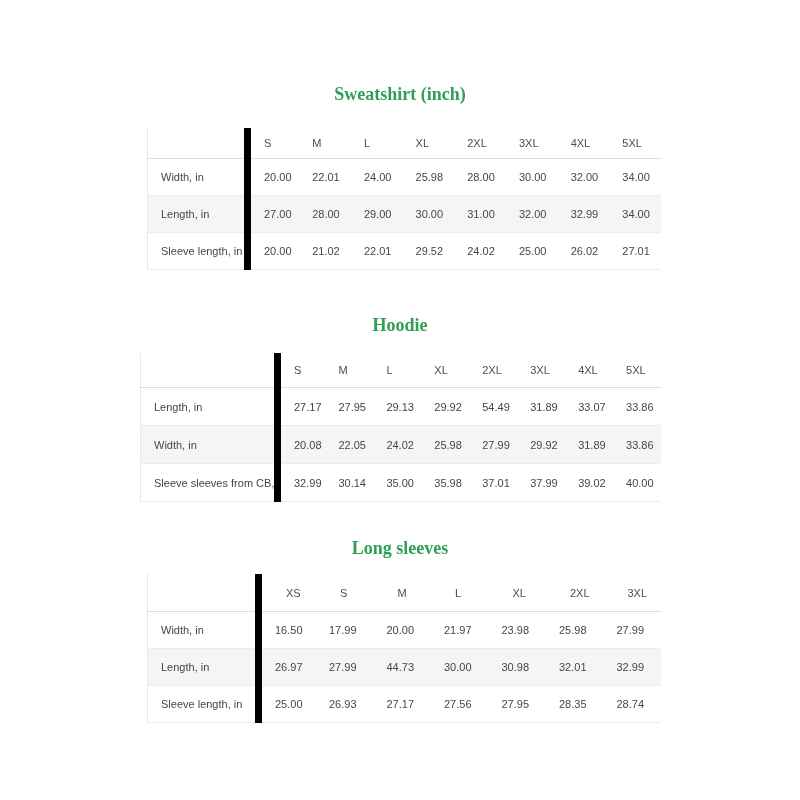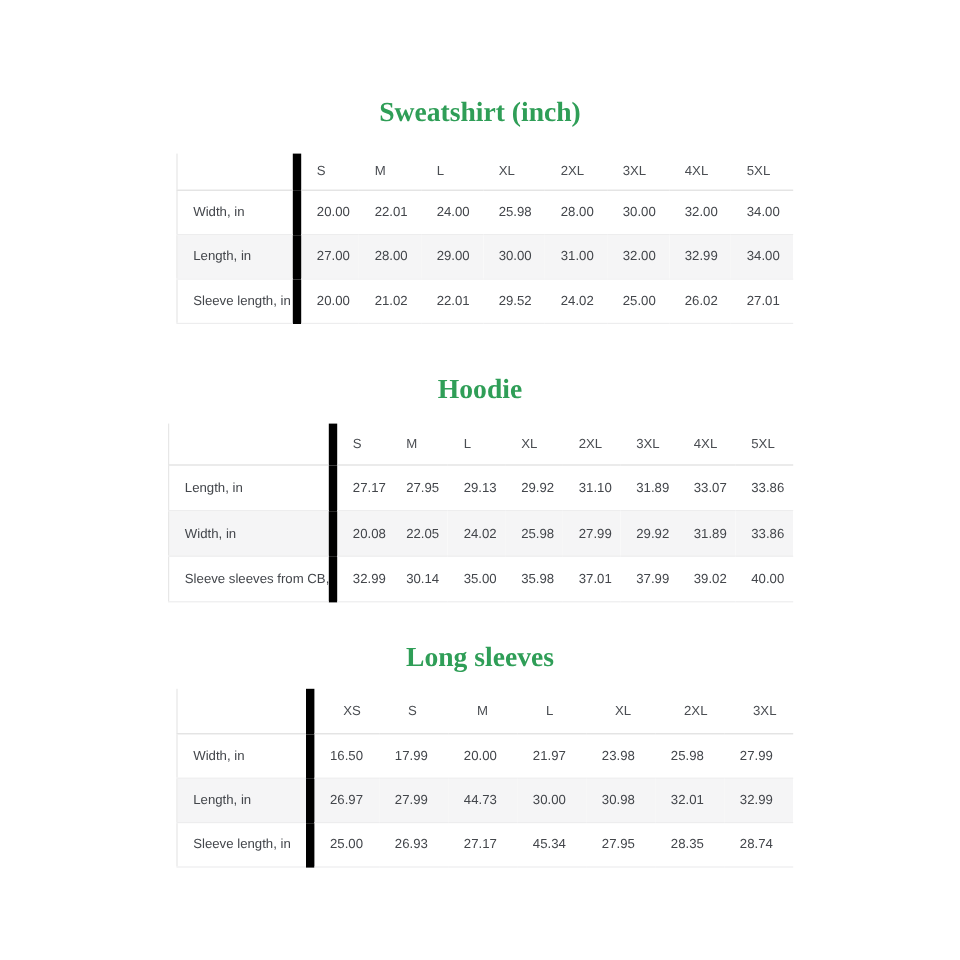--- a/index.html
+++ b/index.html
@@ -11,21 +11,21 @@
     position: relative;
     width: 800px;
     height: 800px;
     background: #ffffff;
     font-family: "Liberation Sans", sans-serif;
     overflow: hidden;
   }
   .chart-title {
     font-family: "Liberation Serif", serif;
     font-weight: 700;
-    font-size: 23px;
+    font-size: 18px;
     line-height: 28px;
     color: #2f9e57;
     text-align: center;
     margin: 0;
   }
   .s1 .chart-title { padding-top: 80px; }
   .s2 .chart-title { margin-top: 41px; }
   .s3 .chart-title { margin-top: 32px; }
 
   .table-wrap { display: block; }
@@ -175,21 +175,21 @@
               <th>5XL</th>
             </tr>
           </thead>
           <tbody>
             <tr>
               <td class="label-col">Length, in</td>
               <td>27.17</td>
               <td>27.95</td>
               <td>29.13</td>
               <td>29.92</td>
-              <td>31.10</td>
+              <td>54.49</td>
               <td>31.89</td>
               <td>33.07</td>
               <td>33.86</td>
             </tr>
             <tr class="stripe">
               <td class="label-col">Width, in</td>
               <td>20.08</td>
               <td>22.05</td>
               <td>24.02</td>
               <td>25.98</td>
@@ -259,21 +259,21 @@
               <td>30.00</td>
               <td>30.98</td>
               <td>32.01</td>
               <td>32.99</td>
             </tr>
             <tr>
               <td class="label-col">Sleeve length, in</td>
               <td>25.00</td>
               <td>26.93</td>
               <td>27.17</td>
-              <td>45.34</td>
+              <td>27.56</td>
               <td>27.95</td>
               <td>28.35</td>
               <td>28.74</td>
             </tr>
           </tbody>
         </table>
       </div>
   </section>
 
 </div>

